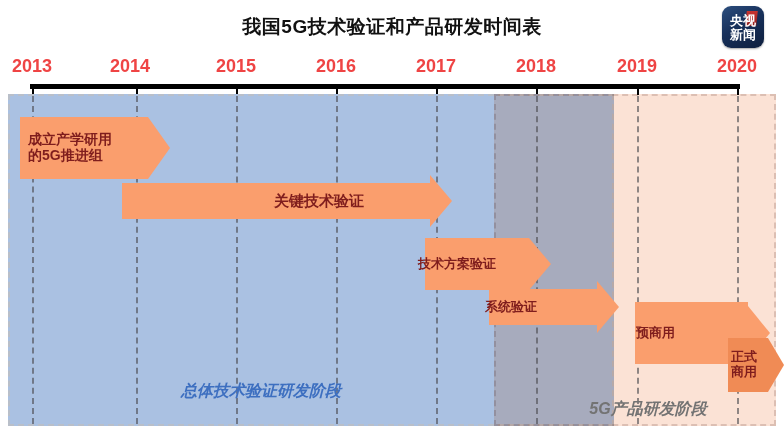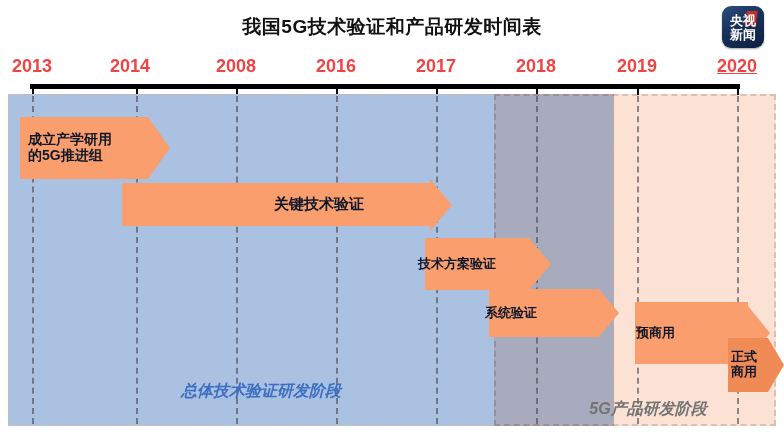--- a/index.html
+++ b/index.html
@@ -89,21 +89,21 @@
     font-style:italic;
   }
   .stage-blue{color:#3d6fc0;top:381px;left:261px;}
   .stage-pink{color:#737373;top:399px;left:648px;}
 
   
   .arrow{
     position:absolute;
     display:flex;align-items:center;
     box-sizing:border-box;
-    color:#0f172a;
+    color:#7f1d1d;
     font-weight:bold;
     white-space:nowrap;
   }
   .arrow .shaft{
     position:absolute;left:0;top:0;bottom:0;
     background:#fa9e6d;
   }
   .arrow .head{
     position:absolute;top:50%;
     width:0;height:0;
@@ -129,26 +129,26 @@
 
   <div class="logo">
     <div class="lg-red"></div>
     <div class="lg-row lg-r1">央视</div>
     <div class="lg-row lg-r2">新闻</div>
   </div>
 
   <div class="years" id="years-host">
       <div class="year" style="left: 32px;">2013</div>
       <div class="year" style="left: 130px;">2014</div>
-      <div class="year" style="left: 236px;">2008</div>
+      <div class="year" style="left: 236px;">2015</div>
       <div class="year" style="left: 336px;">2016</div>
       <div class="year" style="left: 436px;">2017</div>
       <div class="year" style="left: 536px;">2018</div>
       <div class="year" style="left: 637px;">2019</div>
-      <div class="year" style="left: 737px; text-decoration: underline;">2020</div>
+      <div class="year" style="left: 737px;">2020</div>
     </div>
 
   <div class="axis-bar"></div>
   <div id="ticks-host">
       <div class="axis-tick" style="left: 32px;"></div>
       <div class="axis-tick" style="left: 136px;"></div>
       <div class="axis-tick" style="left: 236px;"></div>
       <div class="axis-tick" style="left: 336px;"></div>
       <div class="axis-tick" style="left: 436px;"></div>
       <div class="axis-tick" style="left: 536px;"></div>
@@ -172,33 +172,33 @@
 
   <div class="arrow" style="left:20px;top:117px;width:150px;height:62px;">
     <div class="shaft" style="width:128px;"></div>
     <div class="head" style="left:128px;border-top:31px solid transparent;border-bottom:31px solid transparent;"></div>
     <div class="lbl" style="margin-left:8px;font-size:14px;">
       <div>成立产学研用</div>
       <div>的5G推进组</div>
     </div>
   </div>
 
-  <div class="arrow" style="left:122px;top:183px;width:330px;height:43px;">
+  <div class="arrow" style="left:122px;top:183px;width:330px;height:36px;">
     <div class="shaft" style="width:308px;"></div>
     <div class="head" style="left:308px;border-top:26px solid transparent;border-bottom:26px solid transparent;"></div>
     <div class="lbl" style="margin-left:152px;font-size:15px;">关键技术验证</div>
   </div>
 
   <div class="arrow" style="left:425px;top:238px;width:126px;height:52px;">
     <div class="shaft" style="width:104px;"></div>
     <div class="head" style="left:104px;border-top:26px solid transparent;border-bottom:26px solid transparent;"></div>
     <div class="lbl" style="margin-left:-7px;font-size:13px;">技术方案验证</div>
   </div>
 
-  <div class="arrow" style="left:489px;top:289px;width:130px;height:48px;">
+  <div class="arrow" style="left:489px;top:289px;width:130px;height:36px;">
     <div class="shaft" style="width:108px;"></div>
     <div class="head" style="left:108px;border-top:26px solid transparent;border-bottom:26px solid transparent;"></div>
     <div class="lbl" style="margin-left:-4px;font-size:13px;">系统验证</div>
   </div>
 
   <div class="arrow" style="left:635px;top:290px;width:135px;height:62px;margin-top:12px;">
     <div class="shaft" style="width:113px;"></div>
     <div class="head" style="left:113px;border-top:27px solid transparent;border-bottom:27px solid transparent;"></div>
     <div class="lbl" style="margin-left:1px;font-size:13px;">预商用</div>
   </div>

